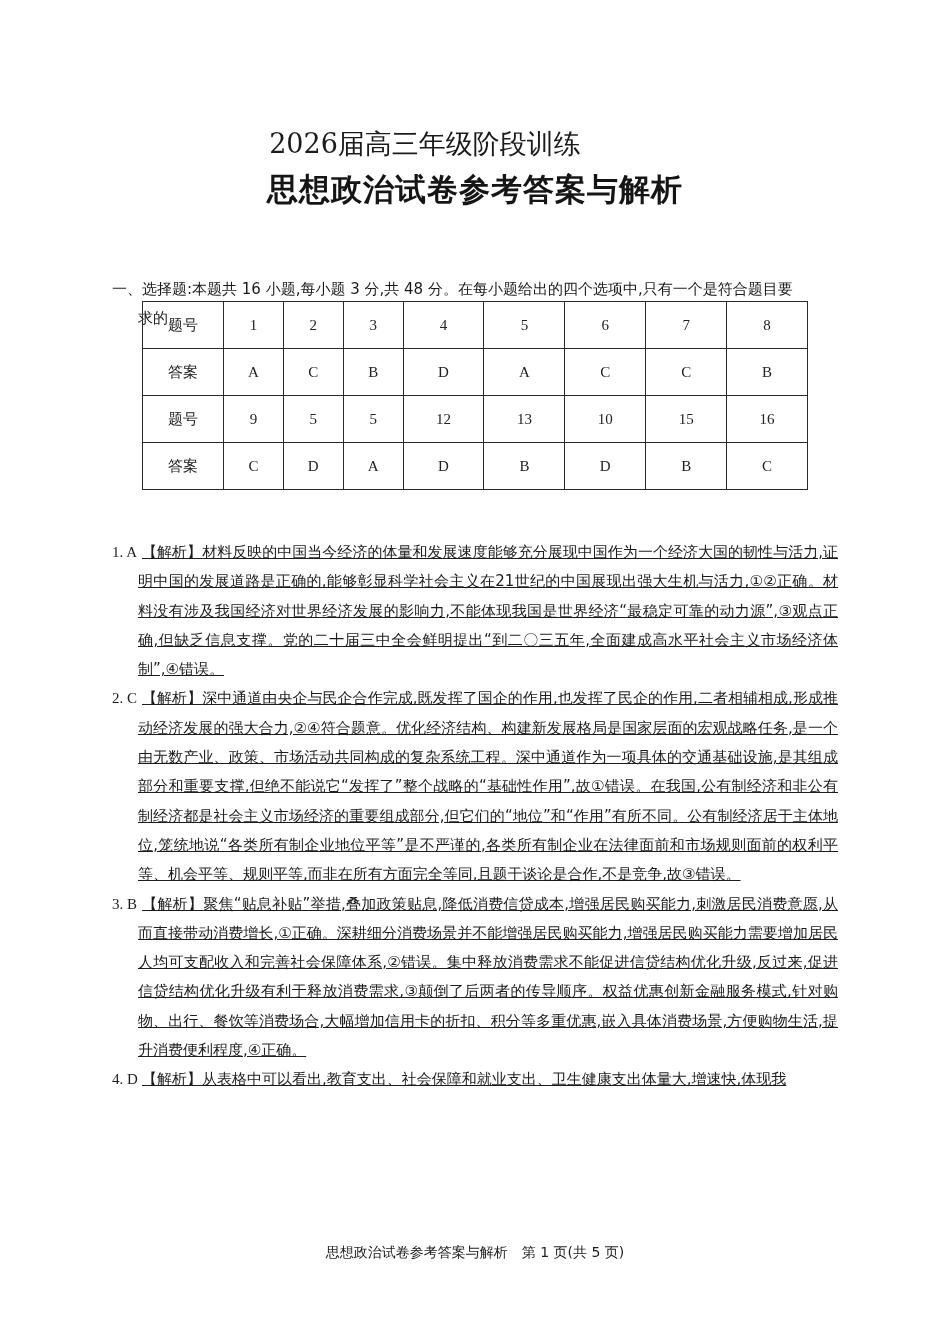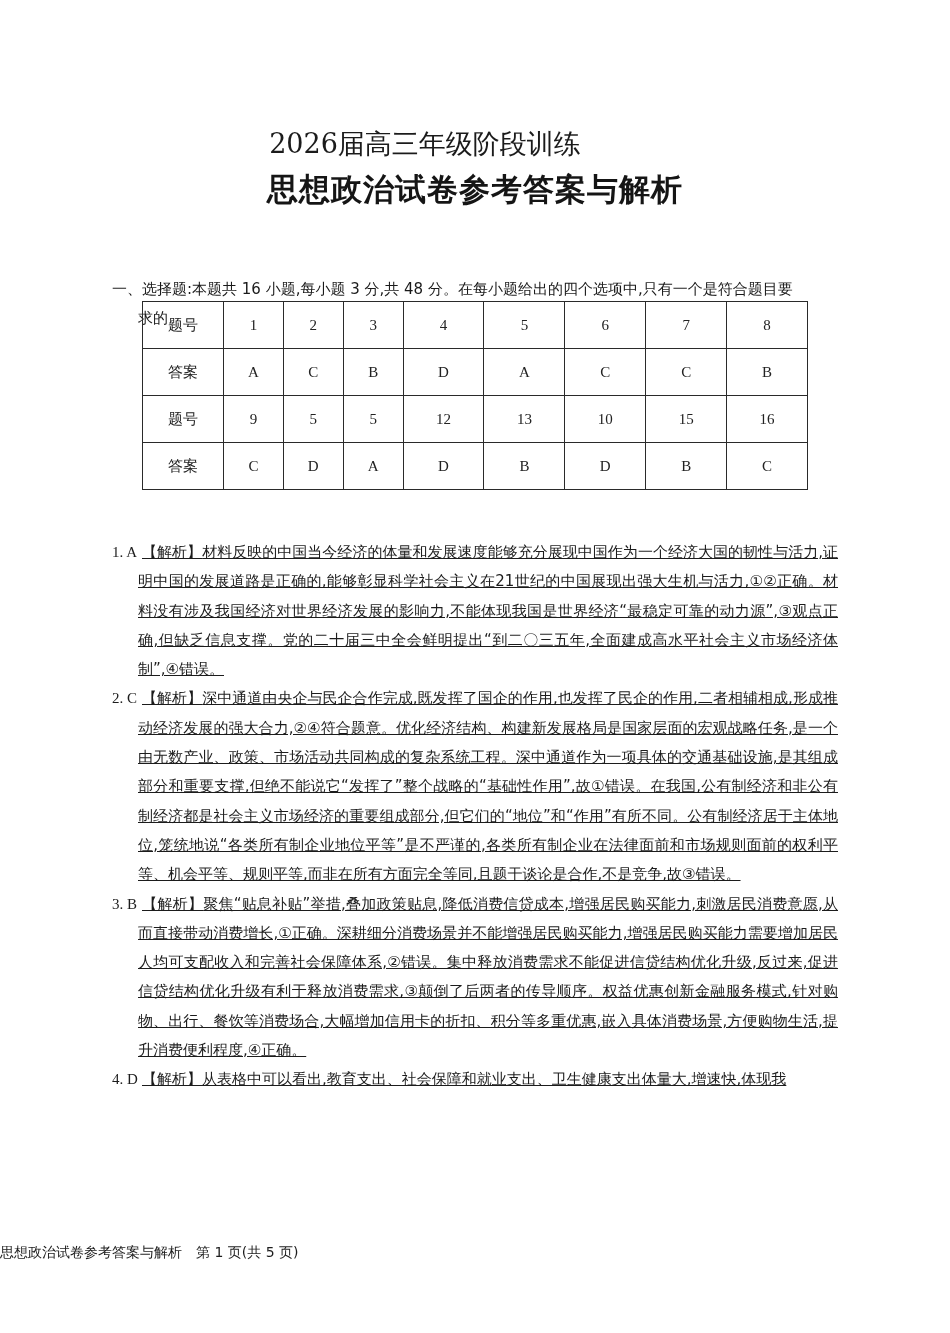--- a/index.html
+++ b/index.html
@@ -101,20 +101,21 @@
       width: 30px;
     }
     .item .tag {
       display: inline;
     }
     .footer {
       position: absolute;
       top: 1244px;
       left: 0;
       width: 950px;
+      text-align: center;
       font-family: "DejaVu Sans", "Liberation Sans", sans-serif;
       font-size: 14px;
       color: #1c1c1c;
     }
     .footer .gap { display: inline-block; width: 14px; }
   </style>
 </head>
 <body>
 
 <div>

